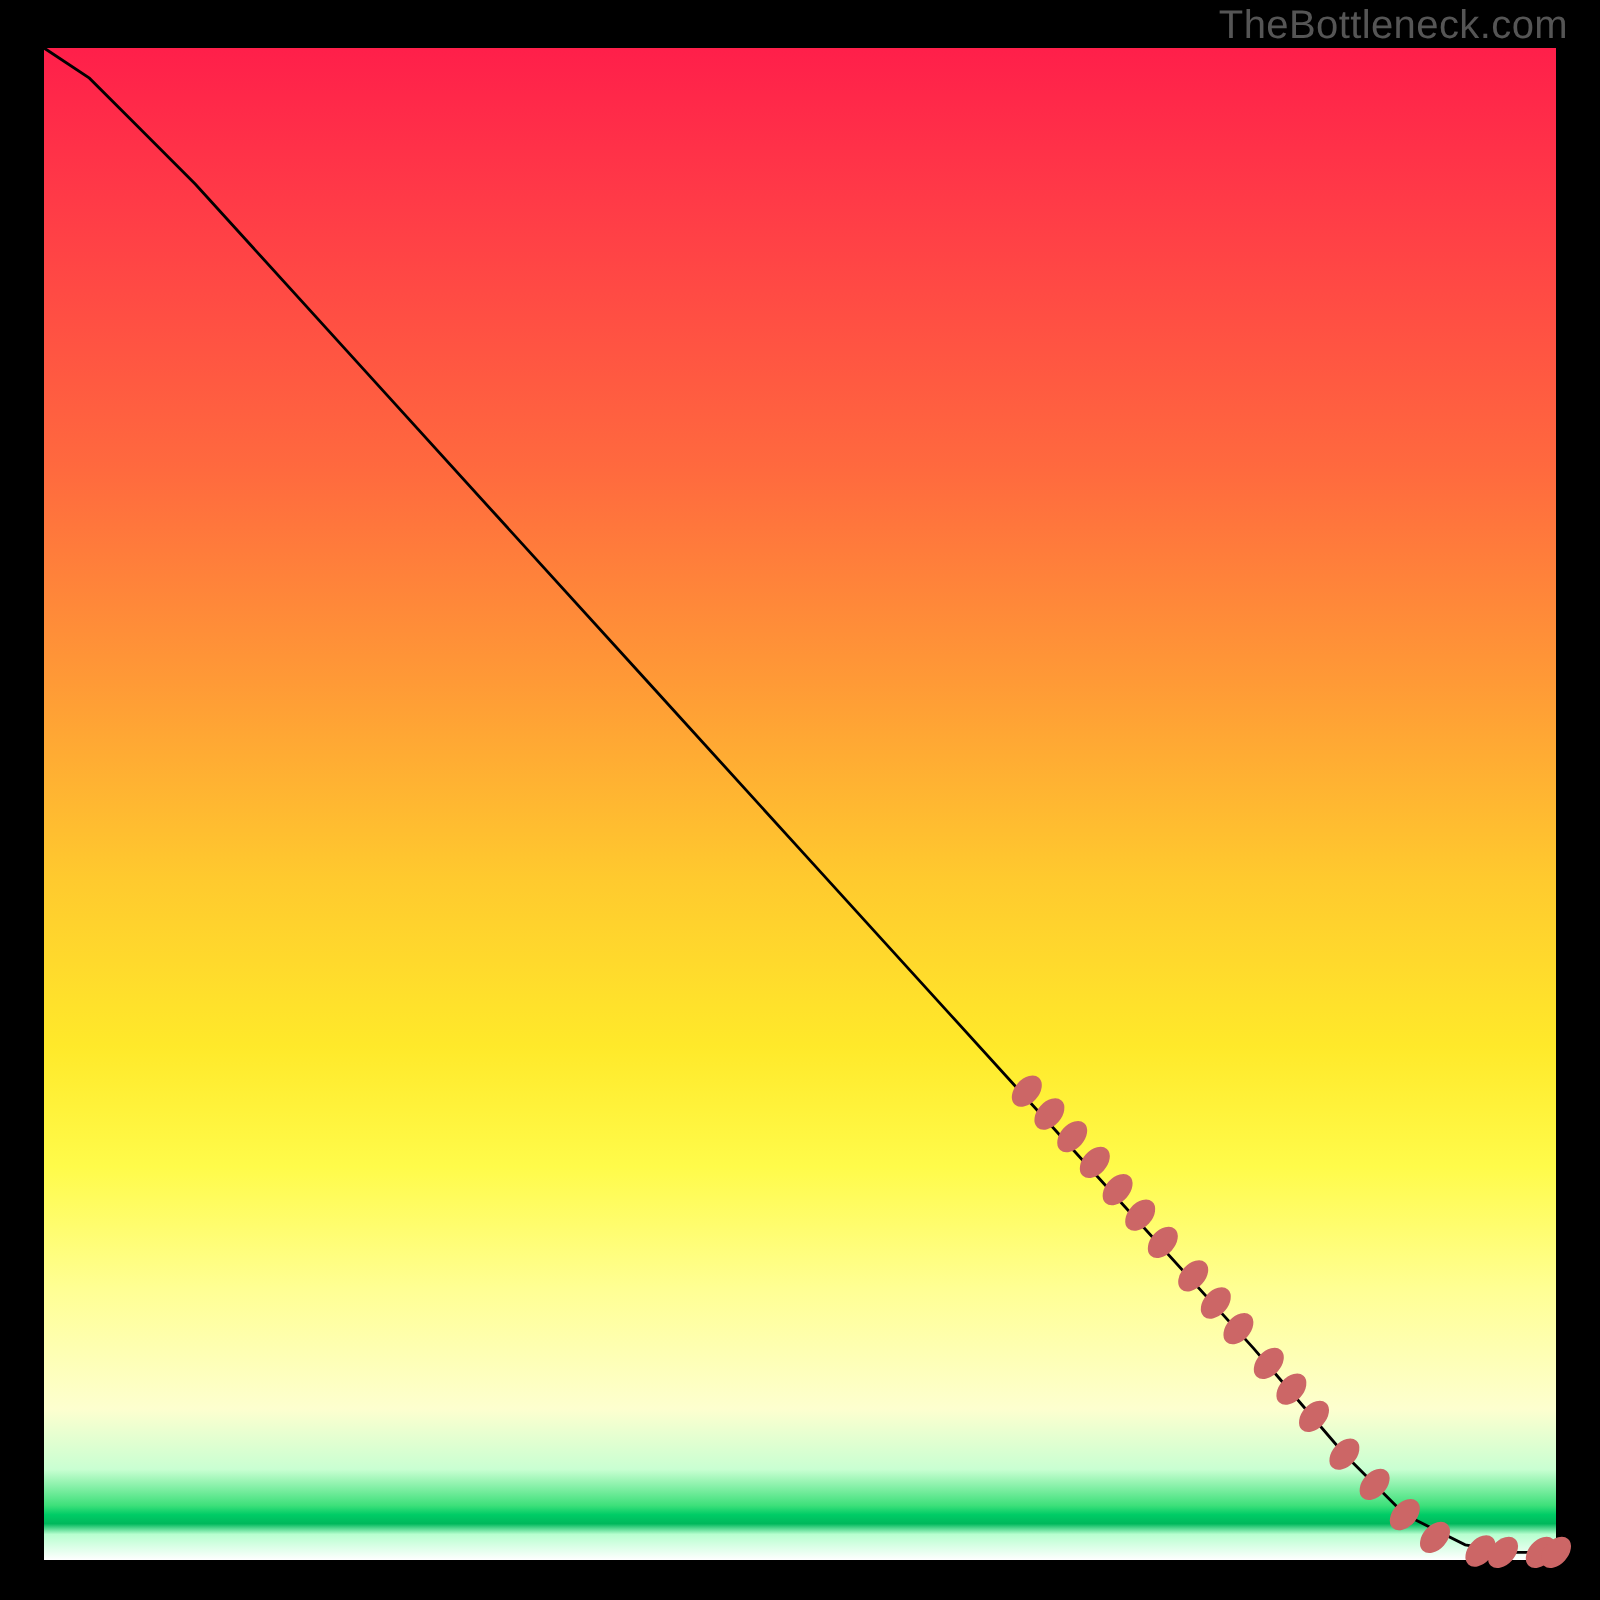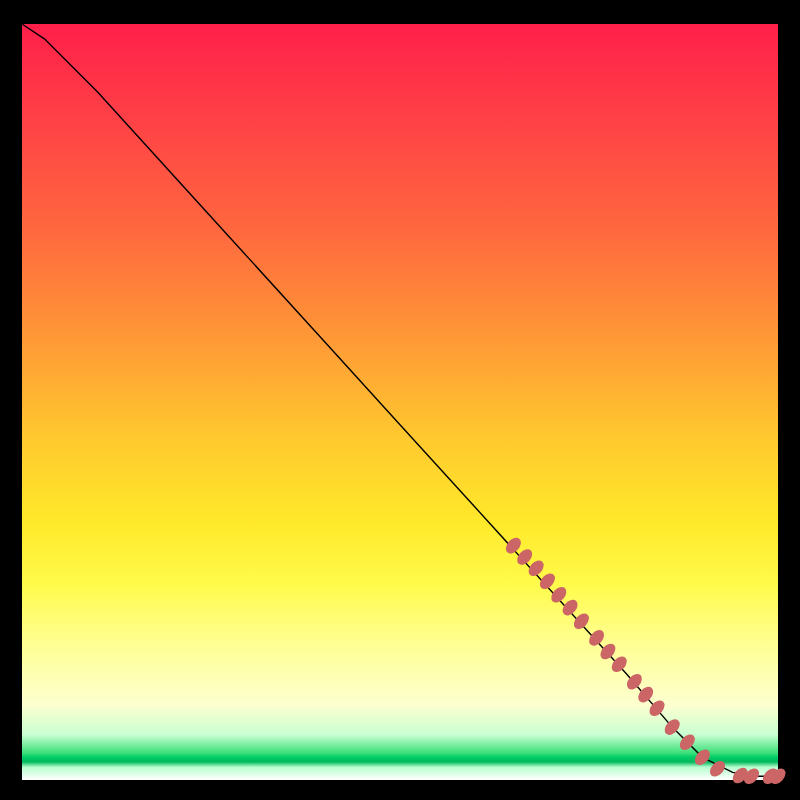--- a/index.html
+++ b/index.html
@@ -67,20 +67,21 @@
   }
   .marker {
     fill: #cc6666;
     stroke: none;
   }
 </style>
 </head>
 <body>
 
 <div class="frame">
+  <div class="attribution">TheBottleneck.com</div>
 
   <div class="plot-area">
     <svg class="curve" viewBox="0 0 756 756">
       <path id="curve-path" class="curve-line" d="M0.0 0.0 L22.7 15.1 L45.4 37.8 L75.6 68.0 L151.2 151.2 L226.8 234.4 L302.4 317.5 L378.0 400.7 L453.6 483.8 L529.2 567.0 L604.8 650.2 L650.2 703.1 L680.4 733.3 L710.6 748.4 L733.3 752.2 L756.0 752.2"></path>
       <g id="markers-group">
           <ellipse cx="491.4" cy="521.6" rx="6" ry="9" transform="rotate(42 491.4 521.6)" class="marker" fill="#cc6666"></ellipse>
           <ellipse cx="502.7" cy="533.0" rx="6" ry="9" transform="rotate(42 502.7 533.0)" class="marker" fill="#cc6666"></ellipse>
           <ellipse cx="514.1" cy="544.3" rx="6" ry="9" transform="rotate(42 514.1 544.3)" class="marker" fill="#cc6666"></ellipse>
           <ellipse cx="525.4" cy="557.2" rx="6" ry="9" transform="rotate(42 525.4 557.2)" class="marker" fill="#cc6666"></ellipse>
           <ellipse cx="536.8" cy="570.8" rx="6" ry="9" transform="rotate(42 536.8 570.8)" class="marker" fill="#cc6666"></ellipse>

